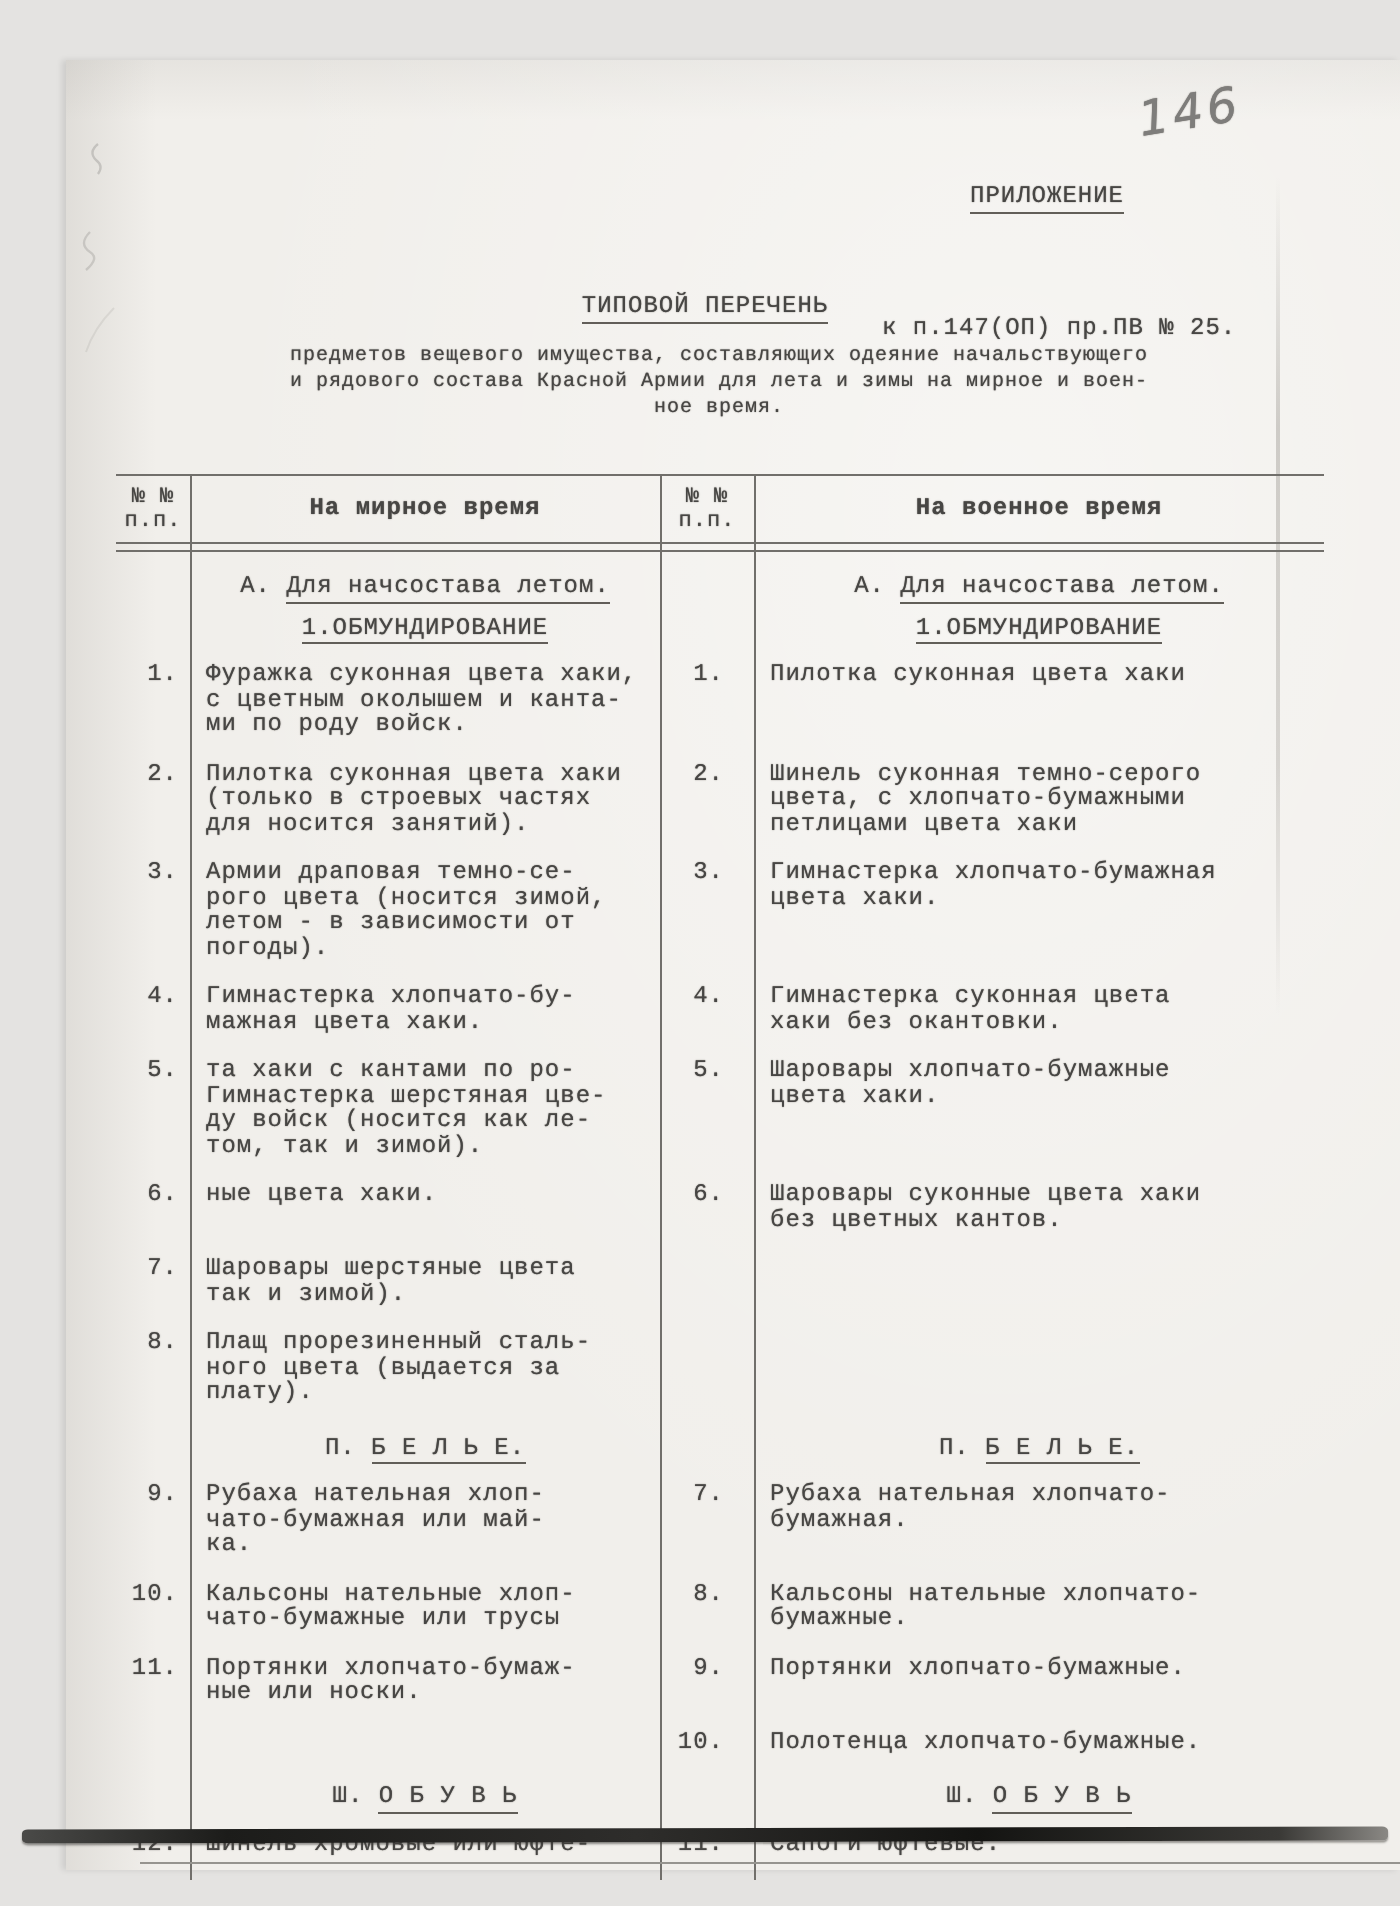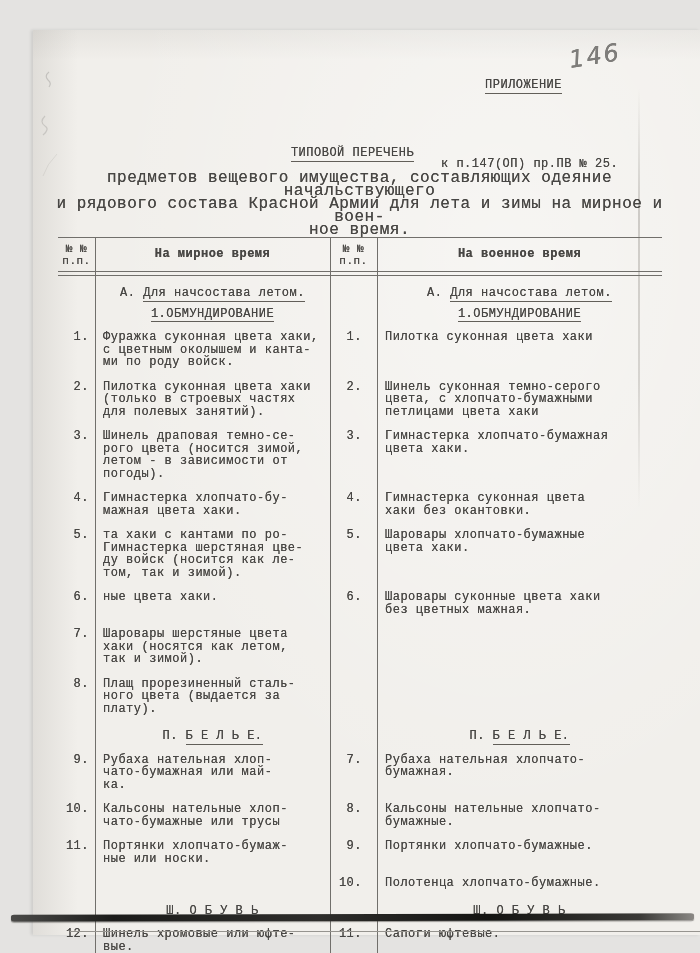--- a/index.html
+++ b/index.html
@@ -27,25 +27,25 @@
     font-family:"DejaVu Sans",sans-serif;font-style:italic;
     font-size:24px;color:#7e7d7b;letter-spacing:2px;
     transform:rotate(-9deg);
   }
   .margin-marks{position:absolute;left:2px;top:28px;opacity:.55;}
   .crease{
     position:absolute;left:605px;top:58px;width:2px;height:420px;
     background:linear-gradient(to bottom, rgba(158,154,148,0), rgba(158,154,148,.45) 30%, rgba(158,154,148,.35) 70%, rgba(158,154,148,0));
   }
 
-  .appendix{position:absolute;left:452px;top:48px;font-size:12px;}
+  .appendix{position:absolute;left:452px;top:61px;font-size:12px;}
   .appendix-ref{position:absolute;left:408px;top:87px;font-size:12px;margin-top:40px;}
   .doc-title{position:absolute;left:16px;right:44px;top:116px;text-align:center;font-size:12px;}
   .doc-title span{display:inline-block;}
-  .subtitle{position:absolute;left:0;right:14px;top:142px;text-align:center;font-size:16px;line-height:13px;}
+  .subtitle{position:absolute;left:0;right:14px;top:142px;text-align:center;font-size:10px;line-height:13px;}
 
   .table{
     position:absolute;left:25px;top:207px;width:604px;
     border-top:1px solid #716f6b;
     background-image:
       linear-gradient(#716f6b,#716f6b),
       linear-gradient(#716f6b,#716f6b),
       linear-gradient(#716f6b,#716f6b);
     background-size:1px 100%,1px 100%,1px 100%;
     background-position:37px 0,272px 0,319px 0;
@@ -134,31 +134,31 @@
           <div class="">ми по роду войск.</div>
         </div>
         <div class="cell num r">1.</div>
         <div class="cell content">
           <div class="">Пилотка суконная цвета хаки</div>
         </div>
         <div class="cell num">2.</div>
         <div class="cell content">
           <div class="">Пилотка суконная цвета хаки</div>
           <div class="">(только в строевых частях</div>
-          <div class="">для полевых занятий).</div>
+          <div class="">для носится занятий).</div>
         </div>
         <div class="cell num r">2.</div>
         <div class="cell content">
           <div class="">Шинель суконная темно-серого</div>
           <div class="">цвета, с хлопчато-бумажными</div>
           <div class="">петлицами цвета хаки</div>
         </div>
         <div class="cell num">3.</div>
         <div class="cell content">
-          <div class="">Шинель драповая темно-се-</div>
+          <div class="">Армии драповая темно-се-</div>
           <div class="">рого цвета (носится зимой,</div>
           <div class="">летом - в зависимости от</div>
           <div class="">погоды).</div>
         </div>
         <div class="cell num r">3.</div>
         <div class="cell content">
           <div class="">Гимнастерка хлопчато-бумажная</div>
           <div class="">цвета хаки.</div>
         </div>
         <div class="cell num">4.</div>
@@ -183,26 +183,25 @@
           <div class="">Шаровары хлопчато-бумажные</div>
           <div class="">цвета хаки.</div>
         </div>
         <div class="cell num">6.</div>
         <div class="cell content">
           <div class="">ные цвета хаки.</div>
         </div>
         <div class="cell num r">6.</div>
         <div class="cell content">
           <div class="">Шаровары суконные цвета хаки</div>
-          <div class="">без цветных мажная.</div>
+          <div class="">без цветных кантов.</div>
         </div>
         <div class="cell num">7.</div>
         <div class="cell content">
           <div class="">Шаровары шерстяные цвета</div>
-          <div class="">хаки (носятся как летом,</div>
           <div class="">так и зимой).</div>
         </div>
         <div class="cell num r"></div>
         <div class="cell content"></div>
         <div class="cell num">8.</div>
         <div class="cell content">
           <div class="">Плащ прорезиненный сталь-</div>
           <div class="">ного цвета (выдается за</div>
           <div class="">плату).</div>
         </div>
@@ -248,21 +247,20 @@
         <div class="cell content">
           <div class="">Полотенца хлопчато-бумажные.</div>
         </div>
         <div class="cell num"></div>
         <div class="cell content section"><div class="" style="display: inline;">Ш. </div><div class="u" style="display: inline-block;">О Б У В Ь</div></div>
         <div class="cell num"></div>
         <div class="cell content section"><div class="" style="display: inline;">Ш. </div><div class="u" style="display: inline-block;">О Б У В Ь</div></div>
         <div class="cell num">12.</div>
         <div class="cell content">
           <div class="">Шинель хромовые или юфте-</div>
-          <div class="">вые.</div>
         </div>
         <div class="cell num r">11.</div>
         <div class="cell content">
           <div class="">Сапоги юфтевые.</div>
         </div>
       </div>
   </div>
 
   <div class="scanline-thick"></div>
   <div class="scanline-thin"></div>

